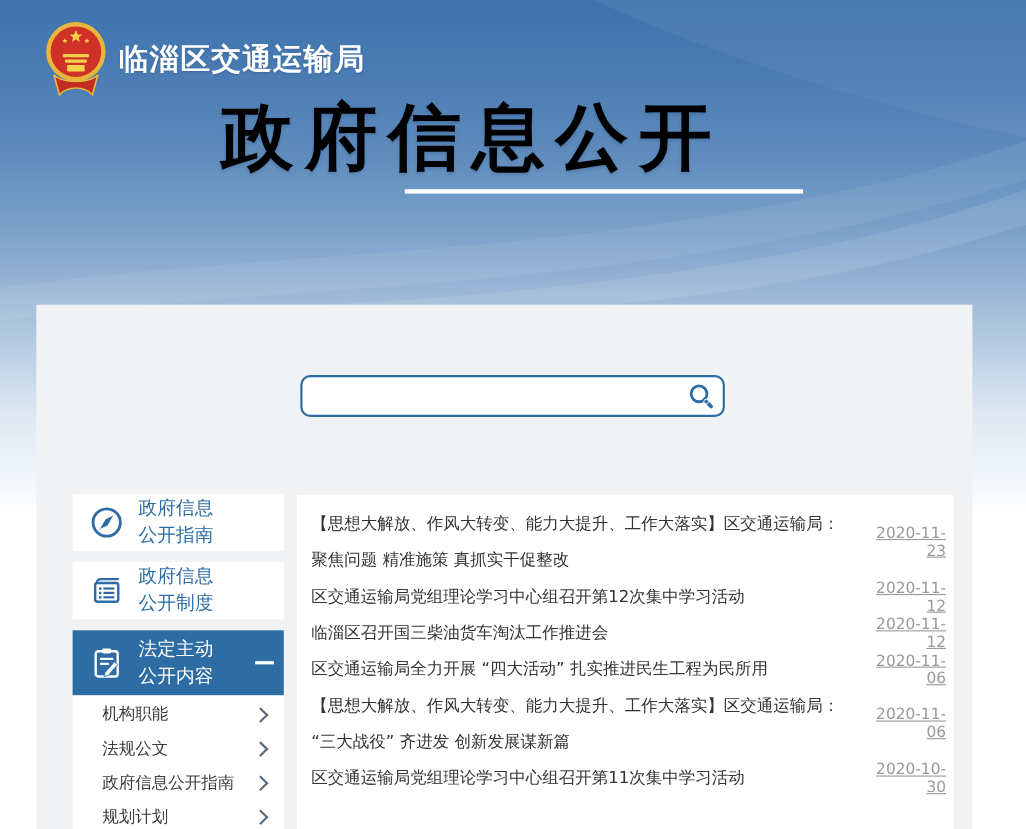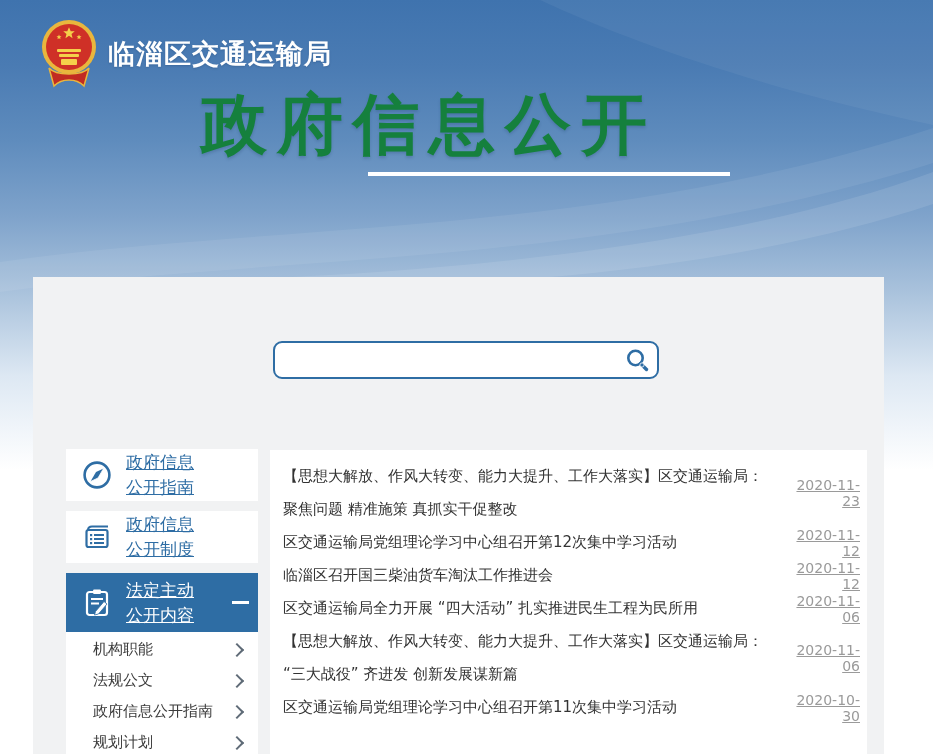--- a/index.html
+++ b/index.html
@@ -9,41 +9,41 @@
   
   .bg{position:absolute;left:0;top:0;width:933px;height:470px;
       background:linear-gradient(180deg,#3e72ad 0%,#48799f00 0%),
                  linear-gradient(180deg,#3f73ae 0%,#4a7bb3 14%,#5f8cbd 30%,#7fa3cb 46%,#a9c2dc 62%,#dde8f3 80%,#ffffff 100%);}
   .bg svg{position:absolute;left:0;top:0;}
 
   
   .banner{position:absolute;left:0;top:0;width:933px;height:277px;}
   .brand{position:absolute;left:40px;top:16px;display:flex;align-items:center;gap:10px;}
   .agency-name{color:#fff;font-size:27px;font-weight:bold;letter-spacing:1px;text-shadow:0 1px 2px rgba(20,50,90,.25);}
-  .main-title{position:absolute;left:201px;top:80px;font-size:66px;font-weight:bold;color:#15803d;
+  .main-title{position:absolute;left:201px;top:80px;font-size:66px;font-weight:bold;color:#000000;
               letter-spacing:10px;text-shadow:0 2px 3px rgba(20,50,90,.2);white-space:nowrap;}
   .title-underline{position:absolute;left:368px;top:172px;width:362px;height:4px;background:#fff;}
 
   
   .panel{position:absolute;left:33px;top:277px;width:851px;height:477px;background:#f1f2f3;overflow:hidden;}
 
   
   .search-wrap{position:absolute;left:240px;top:64px;width:386px;height:38px;}
   .search-box{box-sizing:border-box;width:100%;height:100%;background:#fff;border:2px solid #2e6da4;
               border-radius:9px;display:flex;align-items:center;}
   .search-input{flex:1;border:none;outline:none;background:transparent;height:30px;margin-left:10px;
                 font-size:15px;color:#333;font-family:inherit;}
   .search-btn{width:40px;height:34px;border:none;background:transparent;cursor:pointer;
               display:flex;align-items:center;justify-content:center;padding:0;}
 
   
   .sidebar{position:absolute;left:33px;top:172px;width:192px;}
   .side-item{height:52px;background:#fff;margin-bottom:10px;display:flex;align-items:center;
              padding-left:13px;cursor:pointer;position:relative;}
-  .side-item .labels{margin-left:11px;font-size:17px;line-height:25px;color:#2e6da4;text-decoration:underline;}
+  .side-item .labels{margin-left:11px;font-size:17px;line-height:25px;color:#2e6da4;}
   .side-item.active{height:59px;background:#2e6da4;margin-bottom:0;}
   .side-item.active .labels{color:#fff;}
   .collapse-dash{position:absolute;right:9px;top:28px;width:17px;height:3px;background:#fff;}
   .icon-box{width:36px;height:36px;display:flex;align-items:center;justify-content:center;flex:none;}
 
   .submenu{background:#fff;padding-top:2px;min-height:130px;}
   .sub-item{height:31px;display:flex;align-items:center;justify-content:space-between;
             padding:0 16px 0 27px;font-size:15px;color:#3b3b3b;cursor:pointer;}
   .chevron{width:8px;height:8px;border-top:2px solid #5f6b77;border-right:2px solid #5f6b77;
            transform:rotate(45deg);flex:none;margin-top:1px;}

